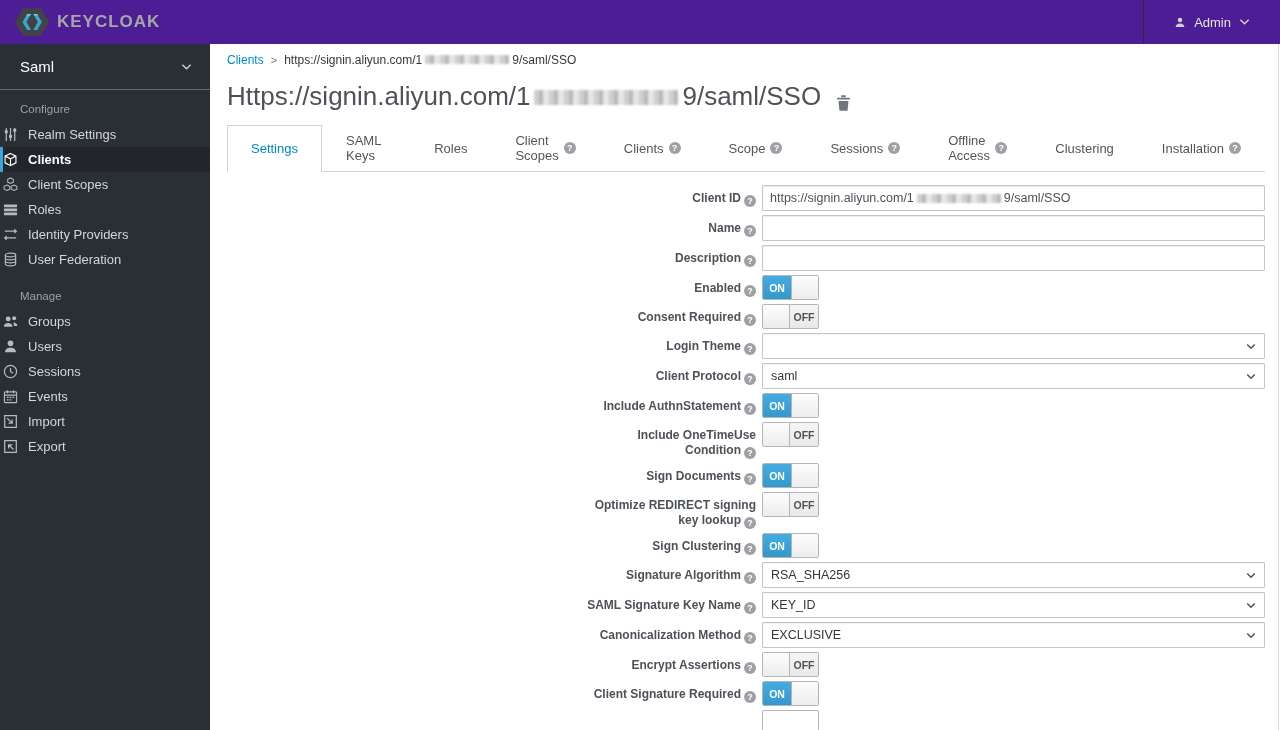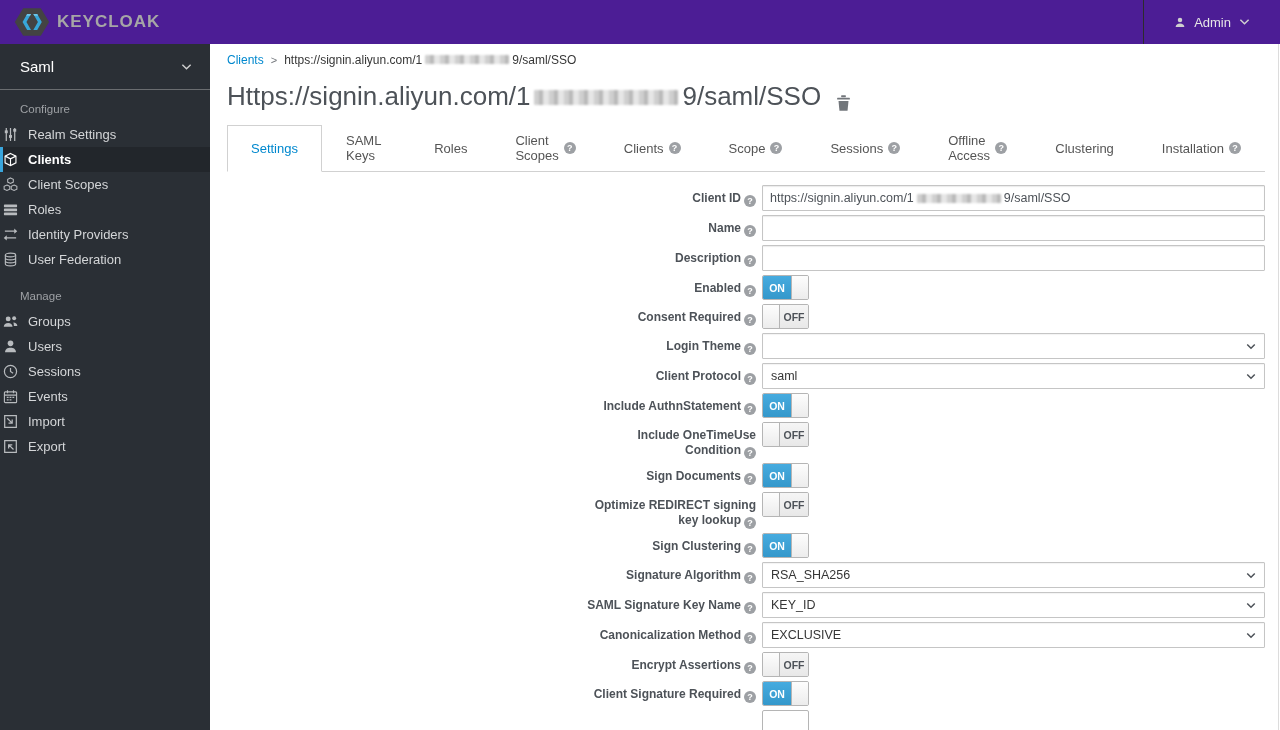--- a/index.html
+++ b/index.html
@@ -75,21 +75,21 @@
   .select { width:503px; height:26px; border:1px solid #c5c5c5; border-radius:1px;
     background:#fff; padding:0 8px; font-size:12.5px; color:#363636; cursor:pointer;
     box-shadow:inset 0 1px 1px rgba(0,0,0,.05);
     display:flex; align-items:center; justify-content:space-between; }
   .chev { width:10px; height:7px; color:#4d5258; display:inline-flex; }
   .chev svg { width:10px; height:7px; }
   .chev-white { width:11px; height:8px; color:#d0d0d0; display:inline-flex; }
   .chev-white svg { width:11px; height:8px; }
 
   
-  .toggle { width:47px; height:25px; border:1px solid #b5b5b5; border-radius:2px;
+  .toggle { width:57px; height:25px; border:1px solid #b5b5b5; border-radius:2px;
     display:flex; overflow:hidden; cursor:pointer; background:#fff; }
   .tseg { width:28px; display:flex; align-items:center; justify-content:center;
     font-size:10.5px; font-weight:bold; }
   .tseg.on-seg { background:linear-gradient(#46abdf,#3498cb); color:#fff; }
   .tseg.off-seg { background:linear-gradient(#f5f5f5,#e8e8e8); color:#4d5258; }
   .thandle { flex:1; background:linear-gradient(#fdfdfd,#ececec); }
   .toggle.on .thandle { border-left:1px solid #b5b5b5; }
   .toggle.off .thandle { border-right:1px solid #b5b5b5; }
 </style>
 </head>

